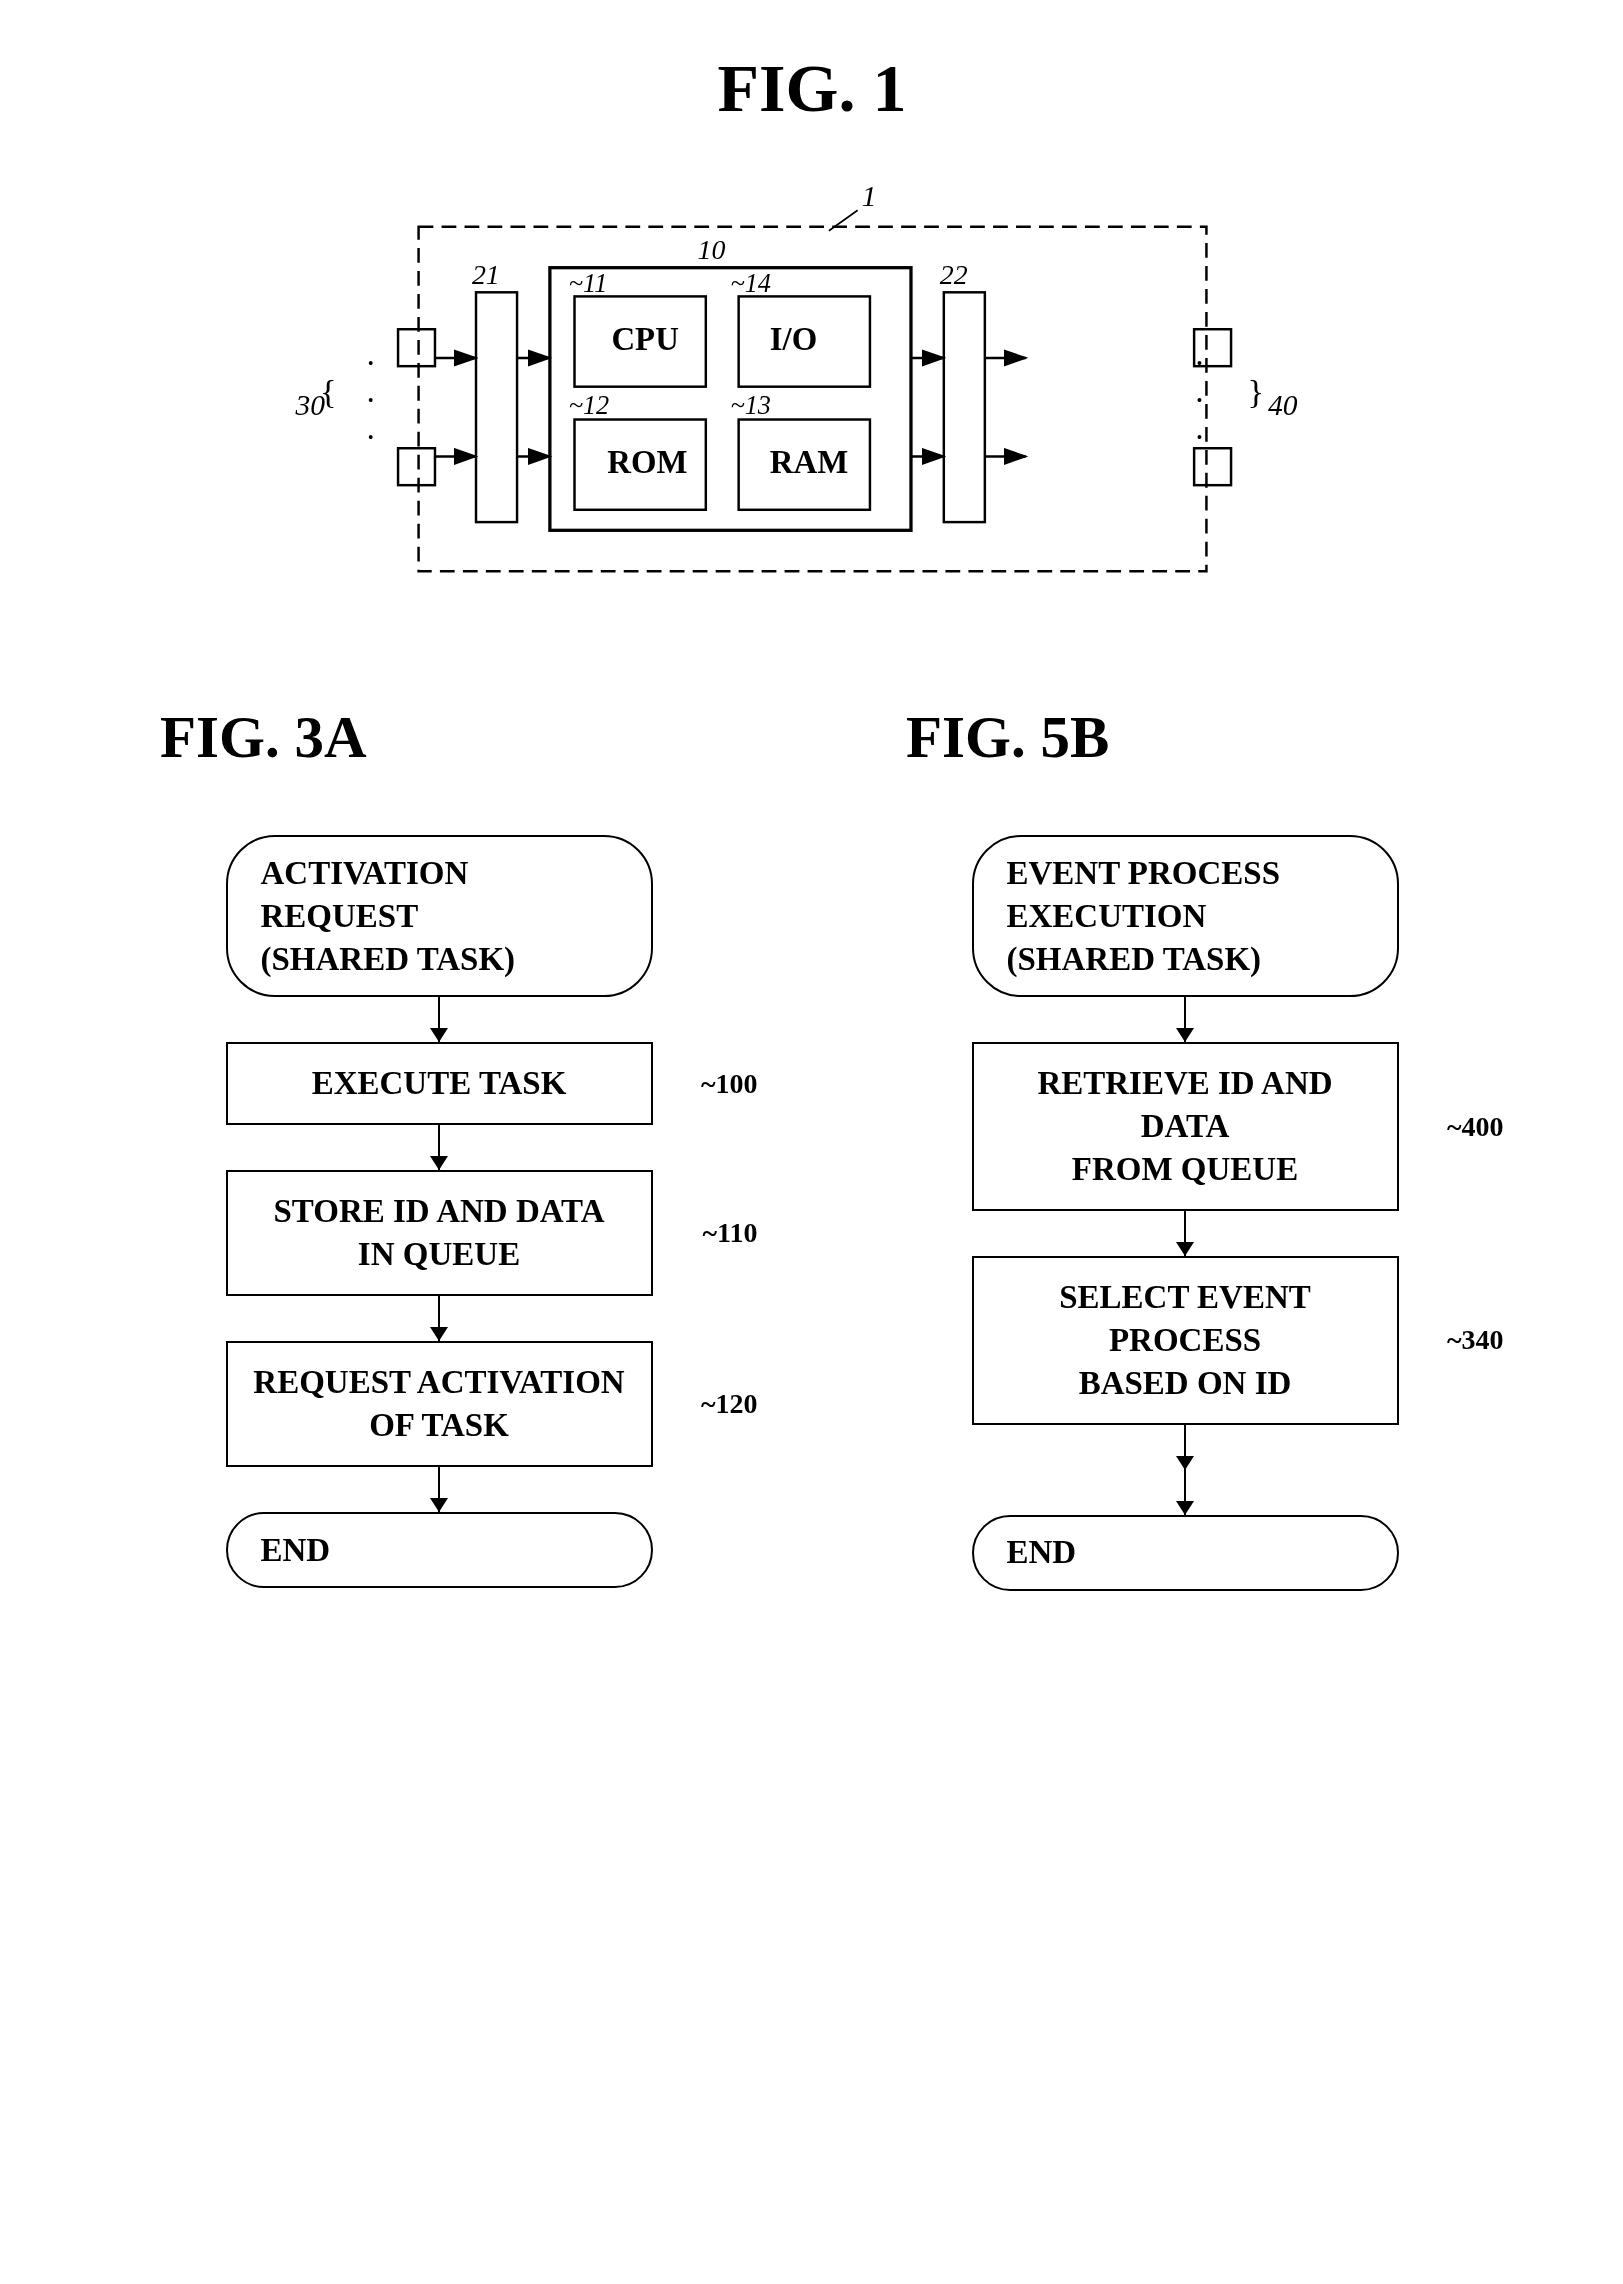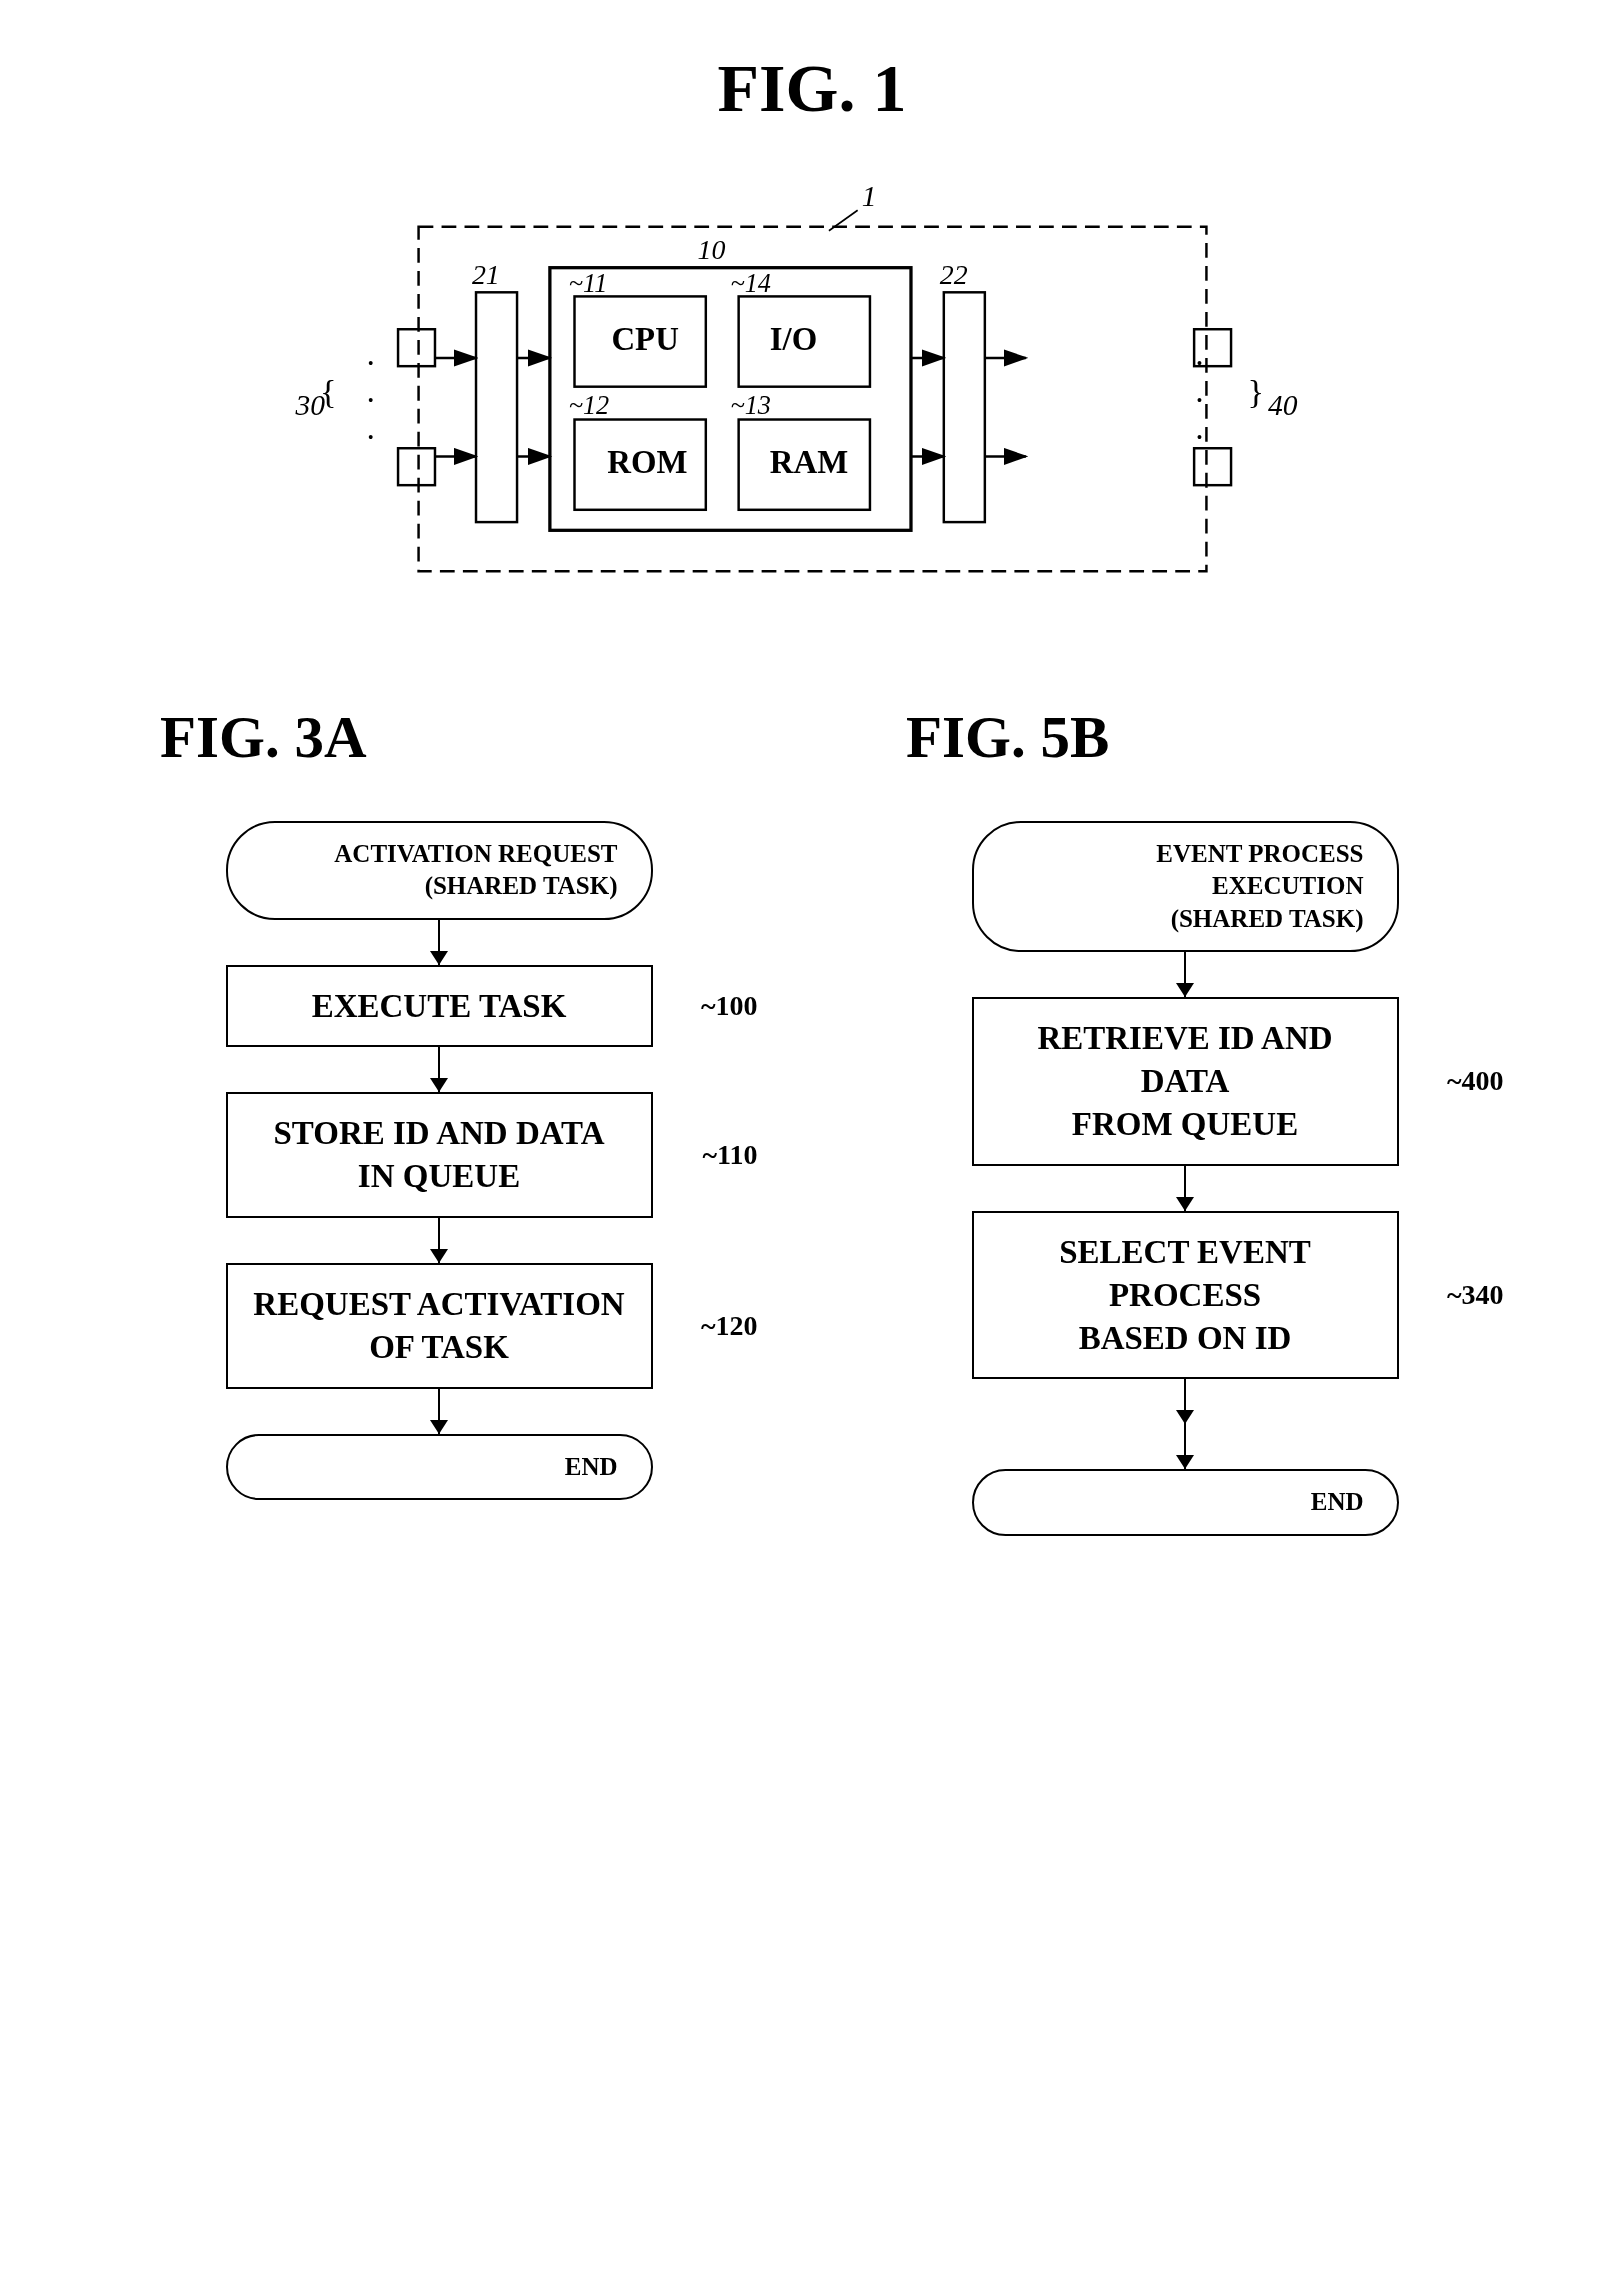--- a/index.html
+++ b/index.html
@@ -48,32 +48,32 @@
     .fig3-column {
       display: flex;
       flex-direction: column;
       align-items: center;
       width: 656px;
     }
 
     .fig3-title {
       font-size: 59px;
       font-weight: bold;
-      margin-bottom: 49px;
+      margin-bottom: 63px;
       align-self: flex-start;
       margin-left: 49px;
     }
 
     
     .fc-oval {
       border: 2.5px solid #000;
       border-radius: 49px;
       padding: 14.8px 33px;
-      text-align: right;
-      font-size: 25px;
+      text-align: left;
+      font-size: 33px;
       font-weight: bold;
       line-height: 1.3;
       width: 427px;
       background: #fff;
     }
 
     .fc-rect {
       border: 2.5px solid #000;
       padding: 18px 24.6px;
       text-align: center;

